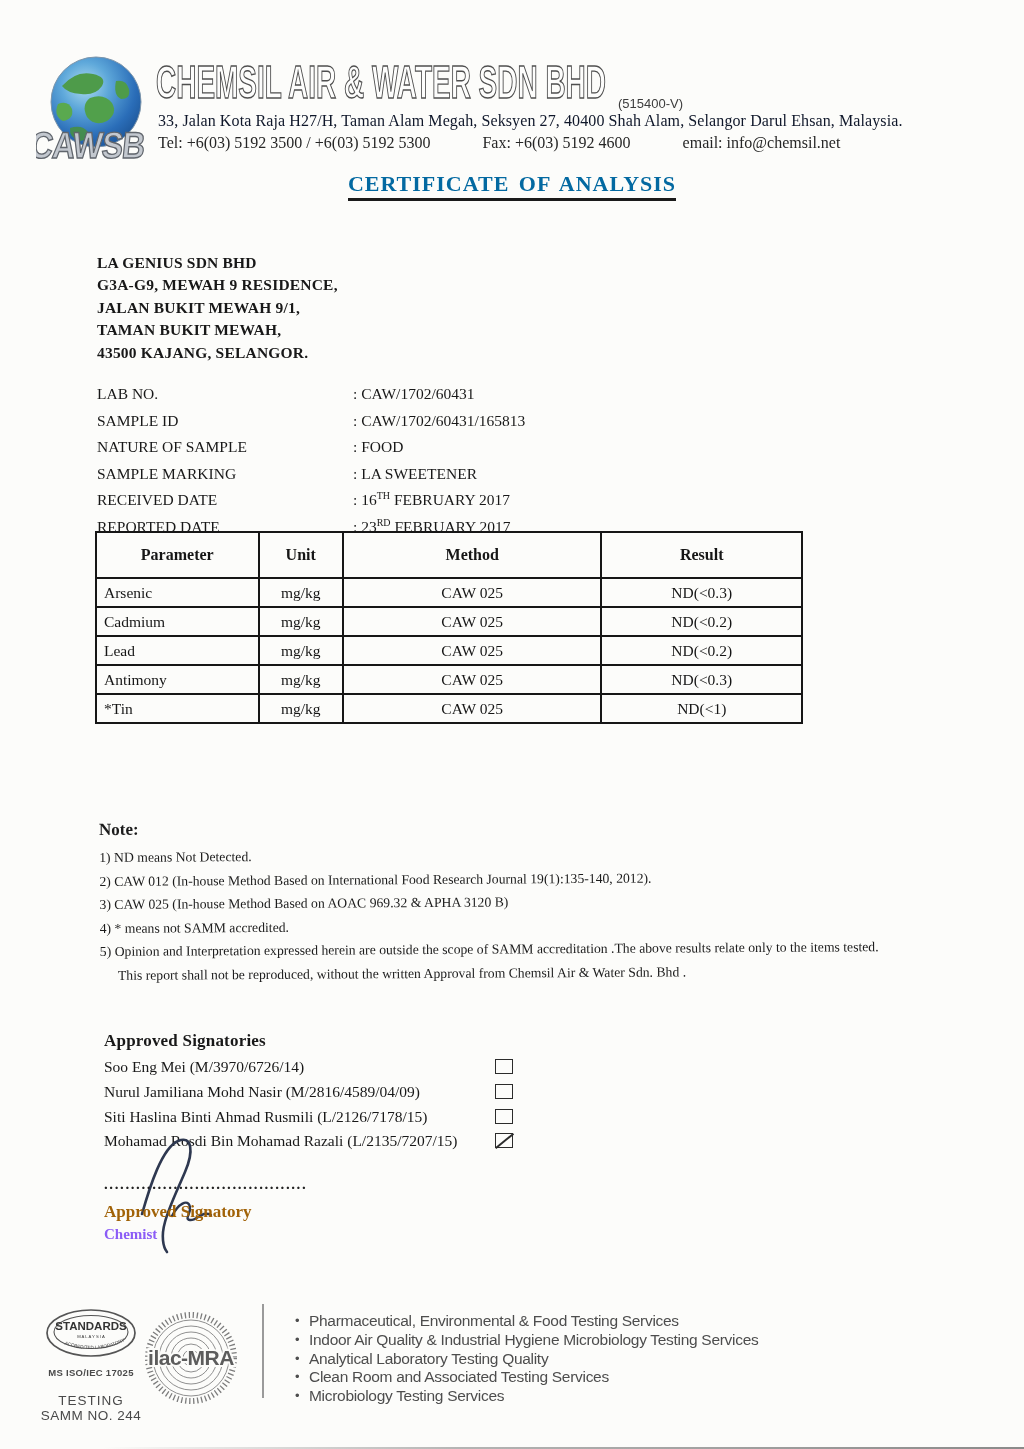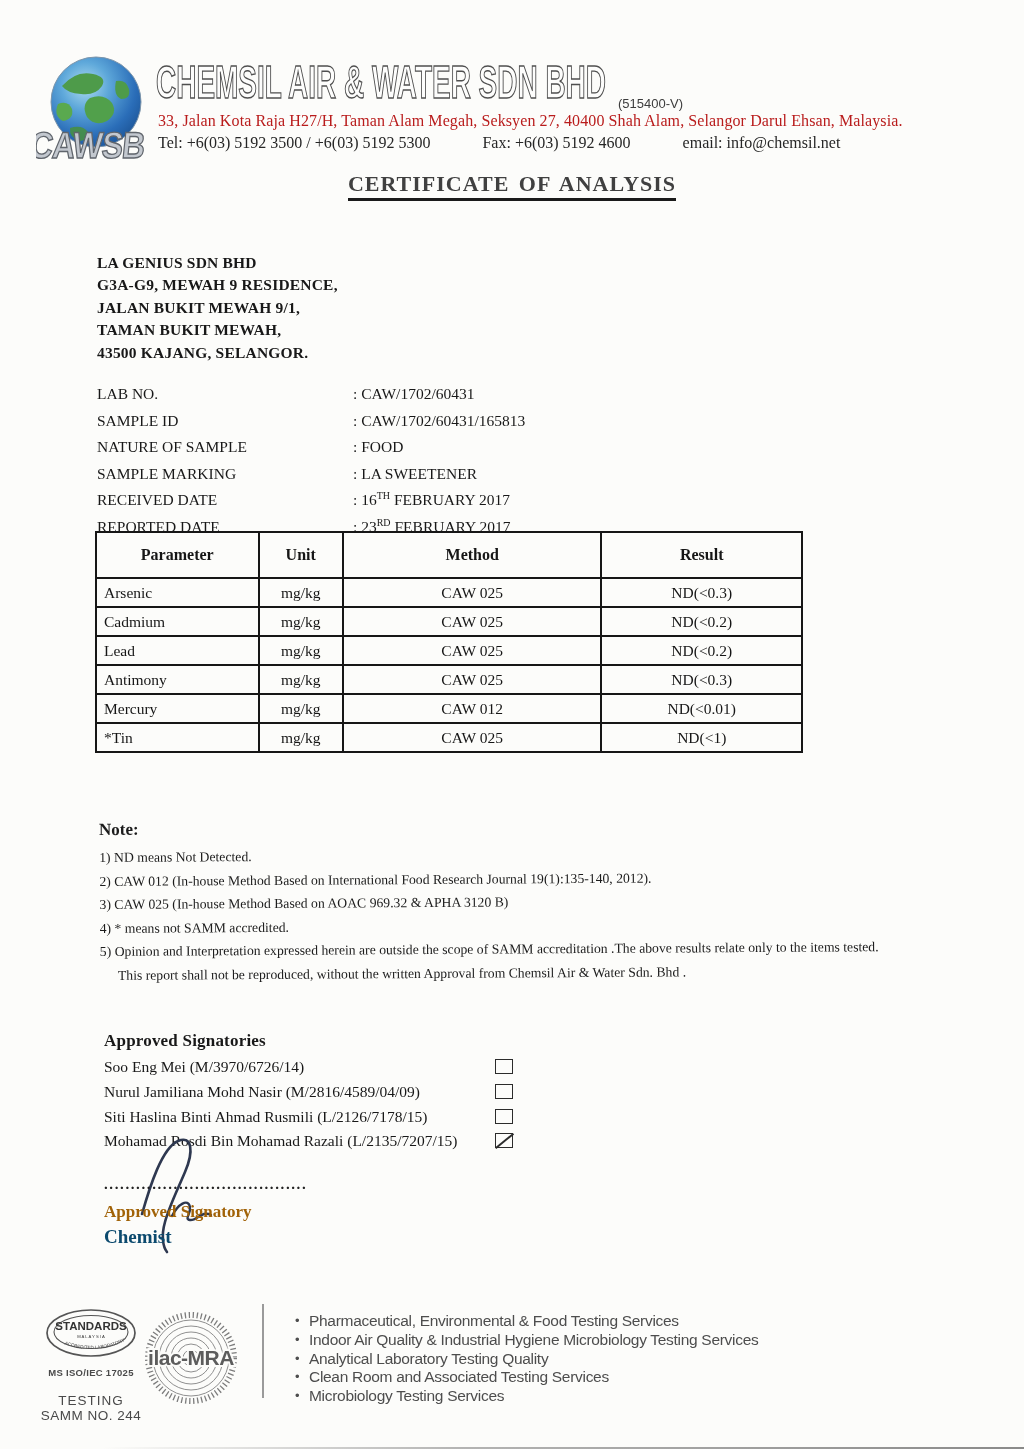--- a/index.html
+++ b/index.html
@@ -9,28 +9,28 @@
     background:#fcfcfa; overflow:hidden;
     font-family:"Liberation Serif", serif; color:#1e1e1e;
   }
 
   
   .header { position:absolute; left:36px; top:54px; width:960px; height:120px; }
   .globe-logo { position:absolute; left:0; top:0; width:122px; height:118px; }
   .header-text { position:absolute; left:120px; top:8px; width:840px; }
   .company-name-svg { position:absolute; left:0; top:-6px; }
   .company-reg { position:absolute; left:462px; top:34px; font-family:"Liberation Sans", sans-serif; font-size:13px; color:#3d3d3d; }
-  .company-address { position:absolute; left:2px; top:50px; width:830px; font-size:16px; color:#b91c1c; white-space:nowrap; letter-spacing:0.1px; }
+  .company-address { position:absolute; left:2px; top:50px; width:830px; font-size:16px; color:#0f172a; white-space:nowrap; letter-spacing:0.1px; }
   .company-contact { position:absolute; left:2px; top:72px; display:flex; gap:52px; font-size:16px; color:#262626; white-space:nowrap; }
 
   
   .doc-title { position:absolute; left:0; top:171px; width:1024px; text-align:center; }
   .doc-title span {
     font-size:22px; font-weight:bold; letter-spacing:1px; word-spacing:3px;
-    border-bottom:3px solid #1a1a1a; padding-bottom:2px; color:#404040;
+    border-bottom:3px solid #1a1a1a; padding-bottom:2px; color:#0369a1;
   }
 
   
   .addressee { position:absolute; left:97px; top:252px; font-weight:bold; font-size:15.5px; line-height:22.4px; letter-spacing:0.2px; color:#181818; }
 
   
   .sample-info { position:absolute; left:97px; top:379px; font-size:15.5px; line-height:22.4px; color:#181818; }
   .info-row { white-space:nowrap; }
   .info-label { display:inline-block; width:256px; }
   .info-value sup { font-size:10px; vertical-align:super; }
@@ -56,21 +56,21 @@
   .checkbox { position:absolute; left:391px; top:4px; width:18px; height:15px; border:1.7px solid #2b2b2b; background:#fcfcfa; }
   .checkbox.checked::after {
     content:""; position:absolute; left:-3px; top:5.5px; width:23px; height:1.8px;
     background:#2b2b2b; transform:rotate(-39deg);
   }
 
   
   .signature-svg { position:absolute; left:120px; top:1134px; }
   .sig-dots { position:absolute; left:104px; top:1176px; font-size:15px; font-weight:bold; letter-spacing:1.6px; color:#222; }
   .sig-role { position:absolute; left:104px; top:1202px; font-size:17px; font-weight:bold; color:#a16207; }
-  .sig-chem { position:absolute; left:104px; top:1226px; font-size:19px; font-weight:bold; color:#0c4a6e; }
+  .sig-chem { position:absolute; left:104px; top:1226px; font-size:15px; font-weight:bold; color:#8b5cf6; }
 
   
   .footer { position:absolute; left:0; top:1296px; width:1024px; height:140px; color:#4c4c4c; font-family:"Liberation Sans", sans-serif; }
   .samm-block { position:absolute; left:36px; top:12px; width:110px; text-align:center; }
   .samm-captions { margin-top:3px; }
   .samm-iso { font-size:9.5px; font-weight:bold; letter-spacing:0.3px; color:#4a4a4a; }
   .samm-testing { font-size:13.5px; letter-spacing:1px; color:#4a4a4a; margin-top:15px; }
   .samm-no { font-size:13.5px; letter-spacing:0.5px; color:#4a4a4a; }
   .ilac-block { position:absolute; left:143px; top:14px; }
   .footer-divider { position:absolute; left:262px; top:8px; width:1.5px; height:94px; background:#9a9a9a; }
@@ -180,26 +180,20 @@
           <td>CAW 025</td>
           <td>ND(&lt;0.2)</td>
     </tr>
     <tr>
       <td class="param">Antimony</td>
           <td>mg/kg</td>
           <td>CAW 025</td>
           <td>ND(&lt;0.3)</td>
     </tr>
     <tr>
-      <td class="param">Mercury</td>
-          <td>mg/kg</td>
-          <td>CAW 012</td>
-          <td>ND(&lt;0.01)</td>
-    </tr>
-    <tr>
       <td class="param">*Tin</td>
           <td>mg/kg</td>
           <td>CAW 025</td>
           <td>ND(&lt;1)</td>
     </tr>
   </tbody>
     </table>
 
   <div class="note">
     <div class="note-heading">Note:</div>

